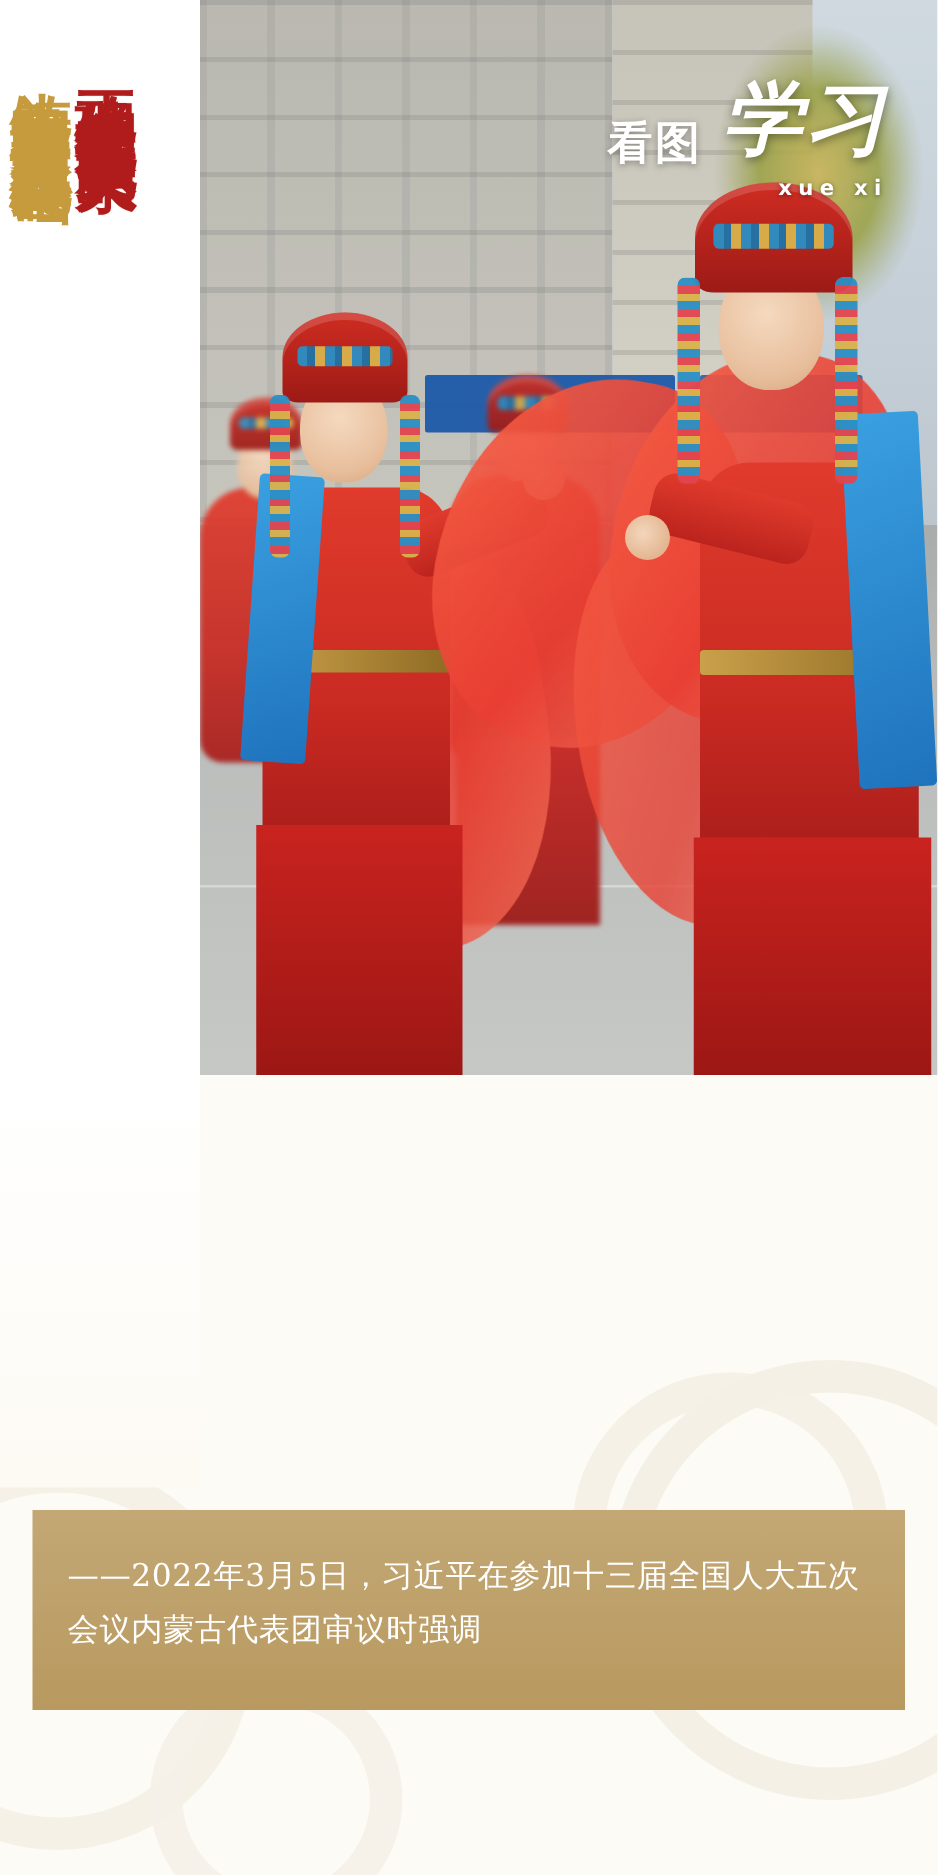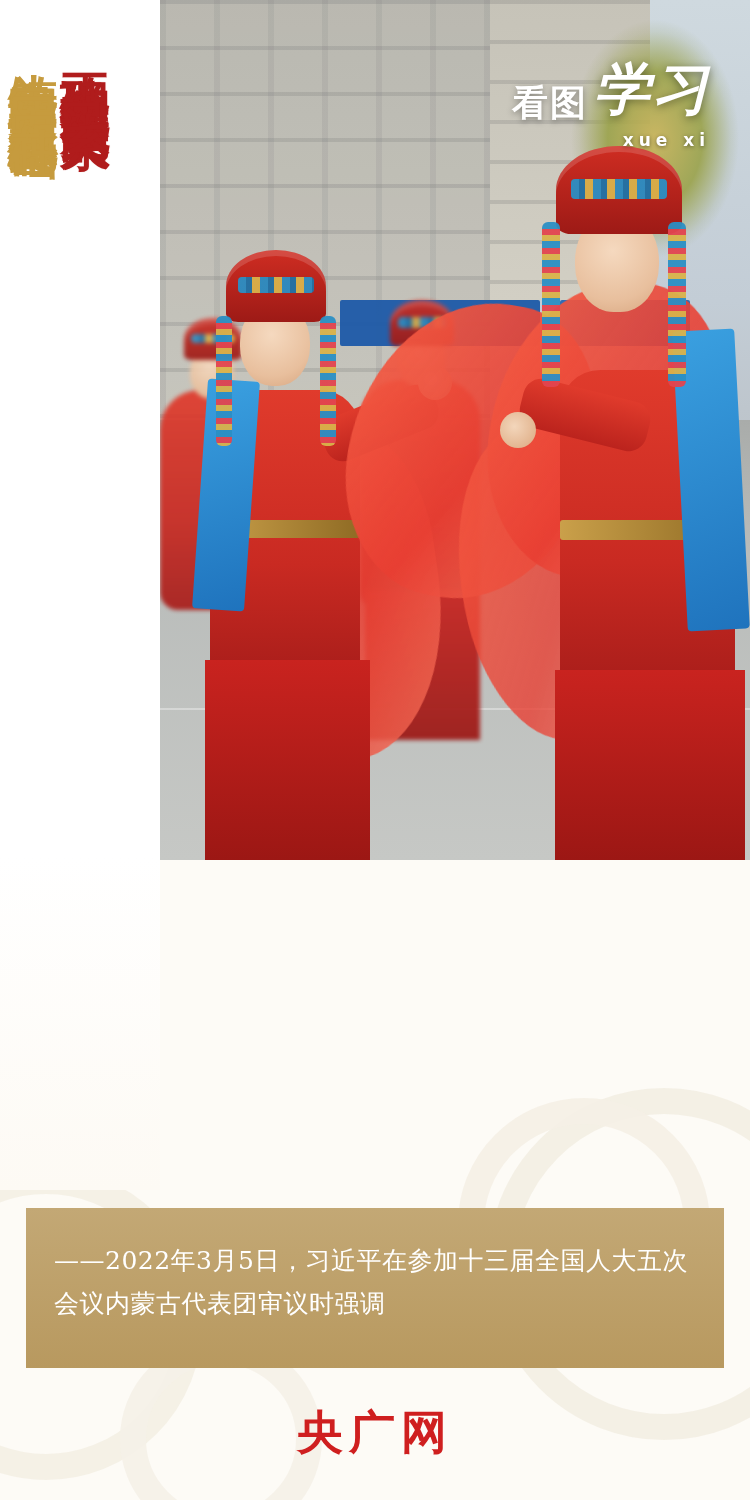--- a/index.html
+++ b/index.html
@@ -190,30 +190,30 @@
   
   .brand {
     position: absolute;
     right: 40px;
     top: 52px;
     z-index: 8;
     text-align: right;
     color: #ffffff;
   }
   .brand-row {
-    display:flex; align-items:flex-end; gap:6px; justify-content:space-between;
+    display:flex; align-items:flex-end; gap:16px; justify-content:space-between;
   }
   .brand-kantu {
     font-family: "DejaVu Serif","Liberation Serif",serif;
     font-size: 36px; font-weight: 700; letter-spacing: 2px;
     text-shadow: 0 2px 6px rgba(0,0,0,.35);
   }
   .brand-xuexi {
     font-family: "DejaVu Serif","Liberation Serif",serif;
-    font-size: 56px; font-weight:700; font-style: italic;
+    font-size: 64px; font-weight:700; font-style: italic;
     letter-spacing: 2px;
     text-shadow: 0 2px 8px rgba(0,0,0,.4);
   }
   .brand-pinyin {
     margin-top: 2px;
     font-family: "DejaVu Sans","Liberation Sans",sans-serif;
     font-size: 17px; font-weight:700; letter-spacing: 5px;
     text-shadow: 0 1px 4px rgba(0,0,0,.45);
   }
 
@@ -344,17 +344,14 @@
       <div class="vcol main">正确处理中华文化和本民族文化的关系</div>
       <div class="vcol sub">为铸牢中华民族共同体意识夯实思想文化基础</div>
     </div>
   </div>
 
 
   <div class="source-band">
     <div class="source-text">——2022年3月5日，习近平在参加十三届全国人大五次会议内蒙古代表团审议时强调</div>
   </div>
 
-  <div class="footer">
-    <span class="logo-text">央广网</span>
-  </div>
 
 </div>
 
 </body></html>

